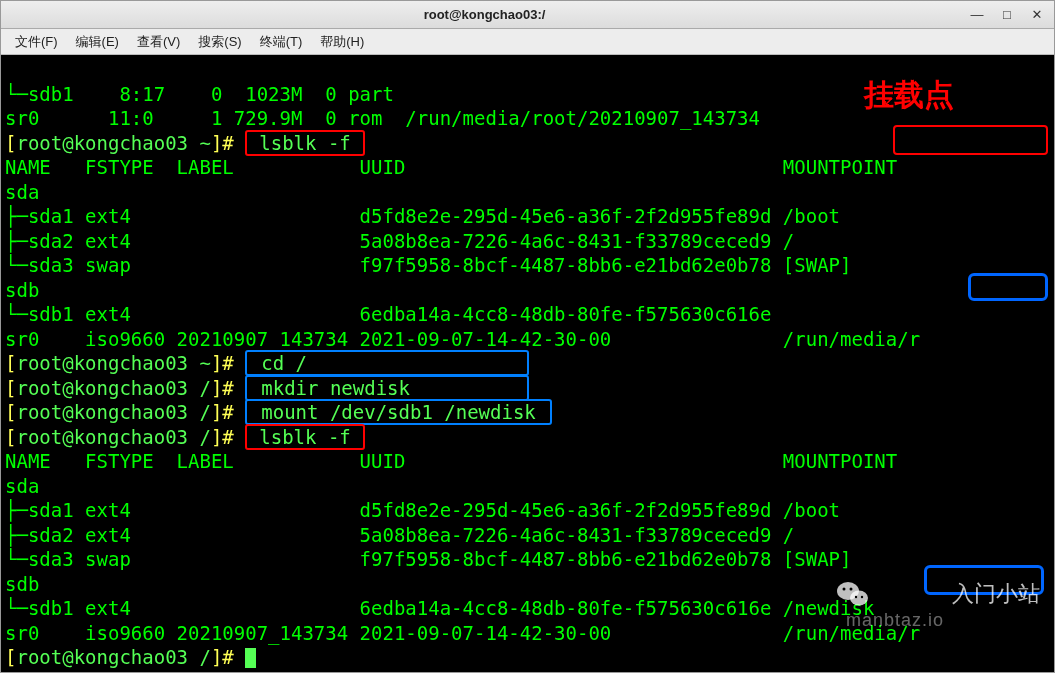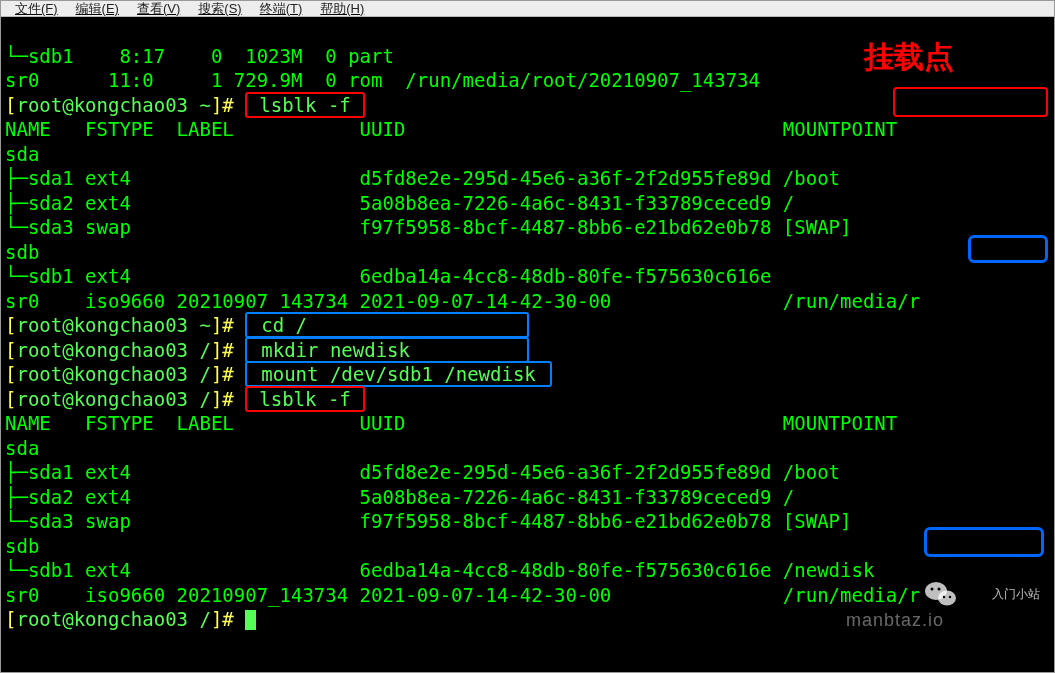--- a/index.html
+++ b/index.html
@@ -41,28 +41,27 @@
     gap: 12px;
   }
   .win-controls span {
     font-size: 13px;
     color: #333;
     cursor: pointer;
     width: 18px;
     text-align: center;
   }
   .menubar {
-    height: 16px;
+    height: 26px;
     background: #ededed;
     border-bottom: 1px solid #bbb;
     display: flex;
     align-items: center;
     padding: 0 6px;
     gap: 2px;
-    text-decoration: underline;
   }
   .menubar .menu-item {
     font-size: 13px;
     color: #222;
     padding: 3px 8px;
     cursor: pointer;
   }
   .terminal {
     flex: 1;
     background: #000;
@@ -150,33 +149,43 @@
     letter-spacing: 1px;
   }
   .wechat-corner {
     position: absolute;
     right: 14px;
     bottom: 14px;
     display: flex;
     align-items: center;
     gap: 10px;
     color: rgba(255,255,255,0.75);
-    font-size: 12px;
+    font-size: 22px;
     justify-content: space-between;
   }
   .bubble {
     position: relative;
   }
   .bubble svg { display:block; }
 </style>
 </head>
 <body>
 
 <div class="window">
 
+  <div class="titlebar">
+    <div class="spacer-left"></div>
+    <div class="title">root@kongchao03:/</div>
+    <div class="spacer-right"></div>
+    <div class="win-controls">
+      <span>—</span>
+      <span>□</span>
+      <span>✕</span>
+    </div>
+  </div>
 
   <div class="menubar">
     <div class="menu-item">文件(F)</div>
     <div class="menu-item">编辑(E)</div>
     <div class="menu-item">查看(V)</div>
     <div class="menu-item">搜索(S)</div>
     <div class="menu-item">终端(T)</div>
     <div class="menu-item">帮助(H)</div>
   </div>
 

